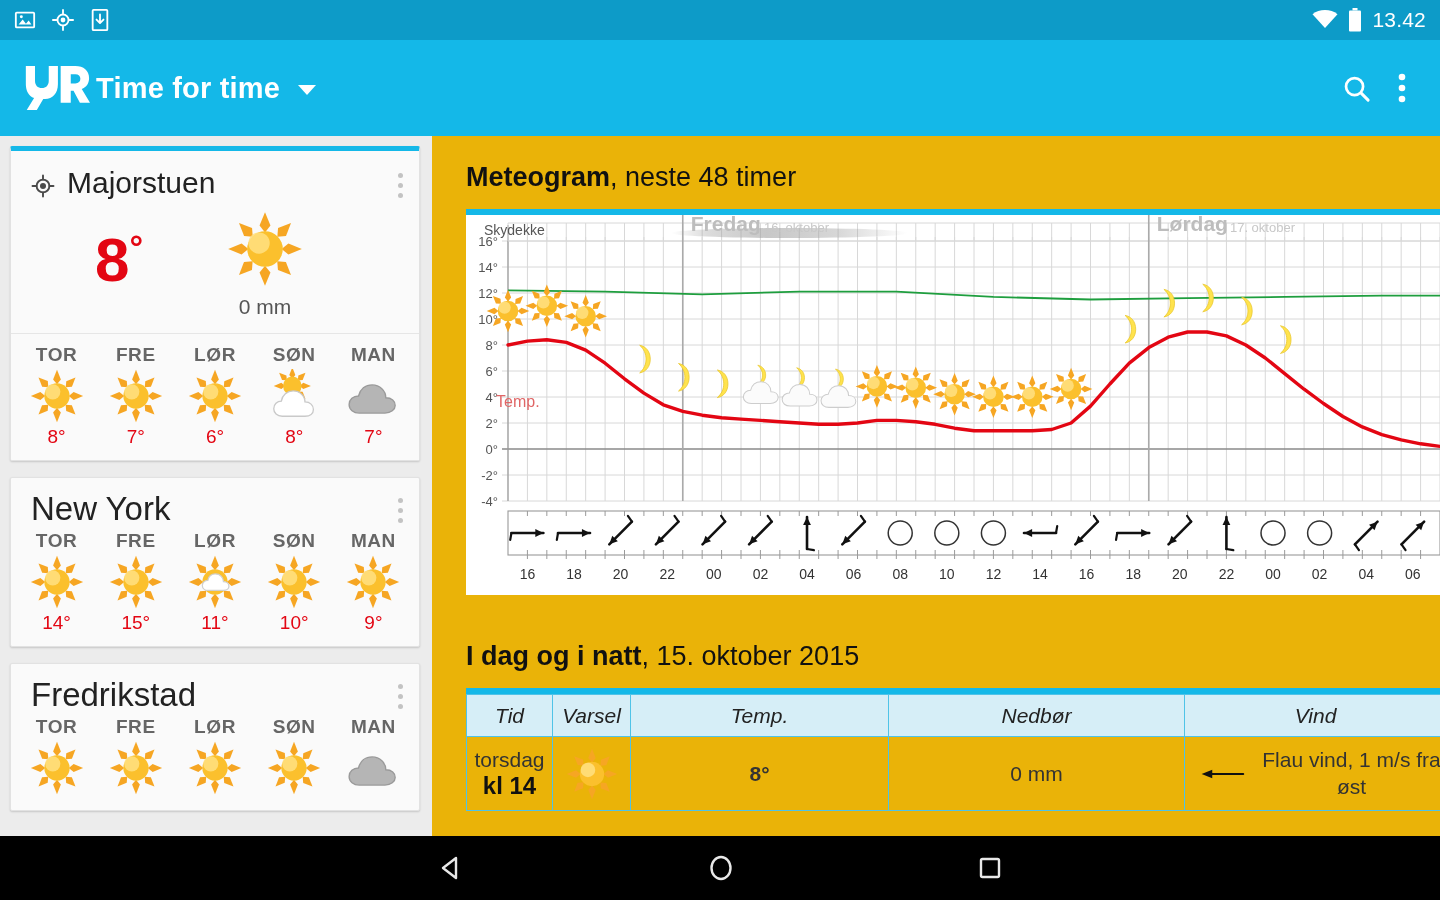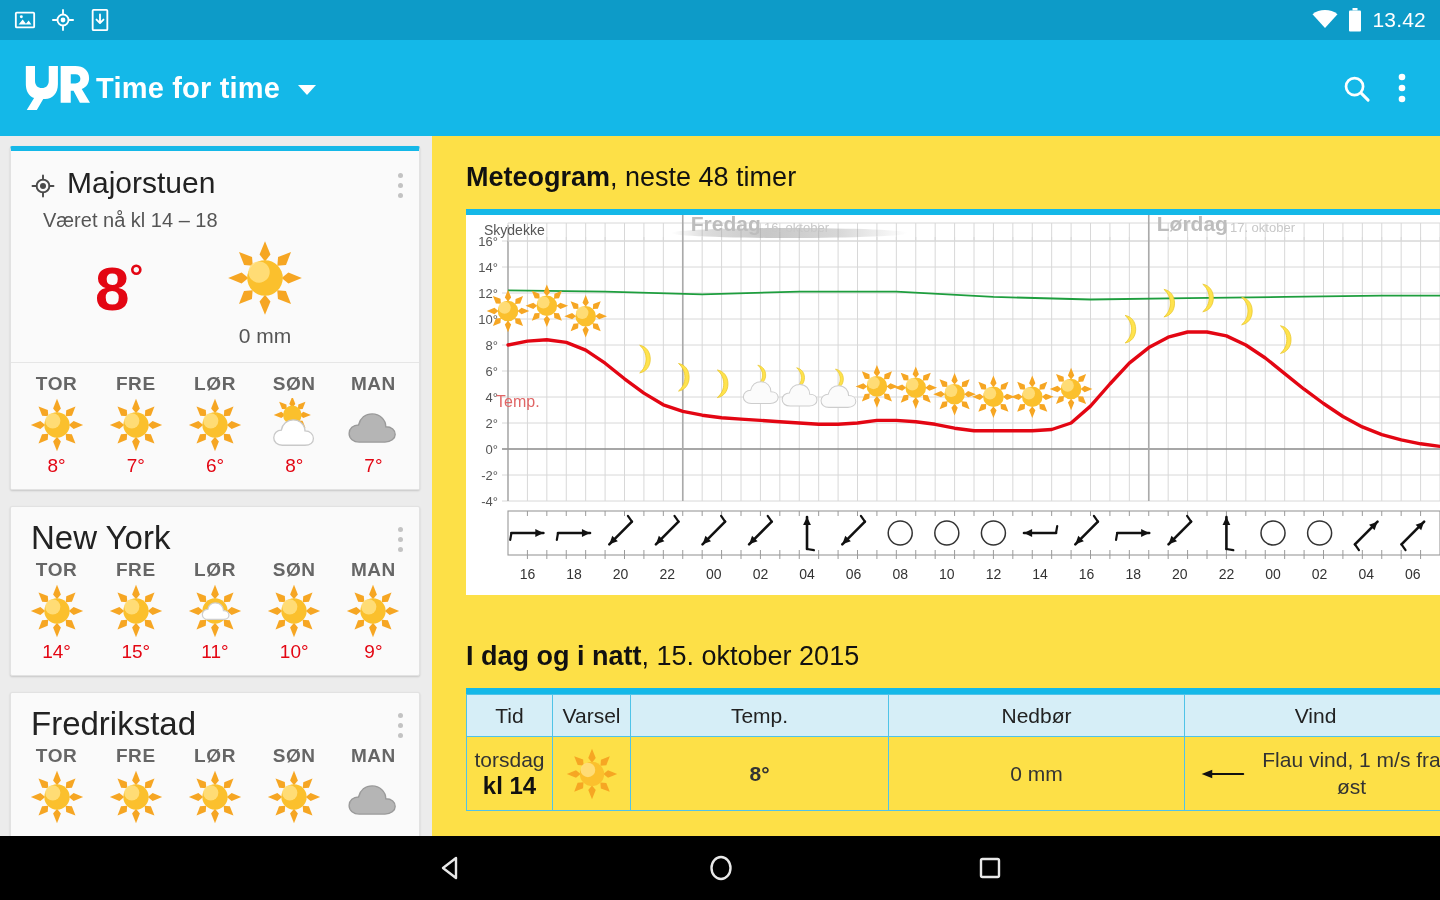--- a/index.html
+++ b/index.html
@@ -36,21 +36,21 @@
   }
   .appbar-actions { margin-left: auto; display: flex; align-items: center; gap: 26px; padding-right: 14px; }
 
   
   .content { display: flex; height: 700px; background: #ececec; }
   .sidebar {
     width: 432px; flex: none; background: #ececec;
     padding: 10px 12px 0 10px; overflow: hidden;
   }
   .main {
-    flex: 1; background: #fde047; padding: 26px 0 0 34px; overflow: hidden;
+    flex: 1; background: #eab308; padding: 26px 0 0 34px; overflow: hidden;
   }
 
   
   .card {
     background: #fafafa; border: 1px solid #e2e2e2; border-radius: 2px;
     margin-bottom: 16px; position: relative;
     box-shadow: 0 1px 2px rgba(0,0,0,.16);
   }
   .card.accent { border-top: 5px solid #14b8e8; }
   .card-head { display: flex; align-items: flex-start; padding: 16px 16px 0 20px; }
@@ -98,21 +98,21 @@
   .meteo { width: 980px; position: relative; }
   .meteo-top { height: 6px; background: #14b8e8; width: 980px; }
   .meteo-svg { display: block; }
 
   
   .tbl-wrap { margin-top: 46px; width: 980px; }
   .tbl-top { height: 6px; background: #14b8e8; }
   table.fc { border-collapse: collapse; width: 980px; table-layout: fixed; }
   table.fc th {
     background: #d6eef7; border: 1px solid #4fc3e8; font-weight: normal;
-    font-size: 21px; color: #222; height: 42px; text-align: center;
+    font-size: 21px; color: #222; height: 42px; text-align: center; font-style: italic;
   }
   table.fc td {
     border: 1px solid #4fc3e8; height: 74px; text-align: center;
     font-size: 21px; color: #333; vertical-align: middle;
   }
   .c-tid { width: 86px; } .c-varsel { width: 78px; }
   .c-temp { width: 258px; } .c-ned { width: 296px; } .c-vind { width: 262px; }
   td.tid { line-height: 1.15; font-size: 19px; }
   td.tid b { display: block; font-size: 24px; color: #111; }
   td.temp { color: #e30613; font-size: 27px; font-weight: bold; }
@@ -190,21 +190,20 @@
           <circle cx="12" cy="12" r="3" fill="#4a4a4a"></circle>
           <path d="M12 1.5v4M12 18.5v4M1.5 12h4M18.5 12h4" stroke="#4a4a4a" stroke-width="1.9" stroke-linecap="round"></path>
         </svg>
         <div class="place-name">Majorstuen</div>
         <div class="kebab">
             <span></span>
             <span></span>
             <span></span>
           </div>
       </div>
-      <div class="subline">Været nå kl 14 – 18</div>
 
       <div class="now-row">
         <div class="now-temp">
           <span>8</span><sup>°</sup>
         </div>
         <div class="now-cell">
           <svg width="76" height="76" viewBox="0 0 64 64">
             <g fill="#f6a623">
               <path d="M32 1l4.6 11.3L32 18l-4.6-5.7z"></path>
                 <path d="M32 63l-4.6-11.3L32 46l4.6 5.7z"></path>

